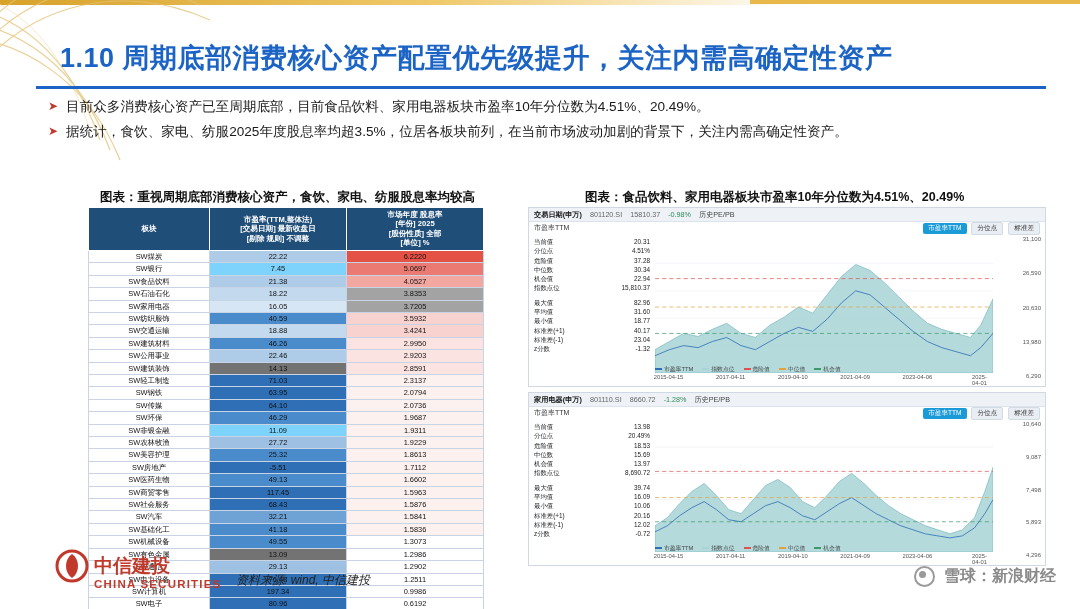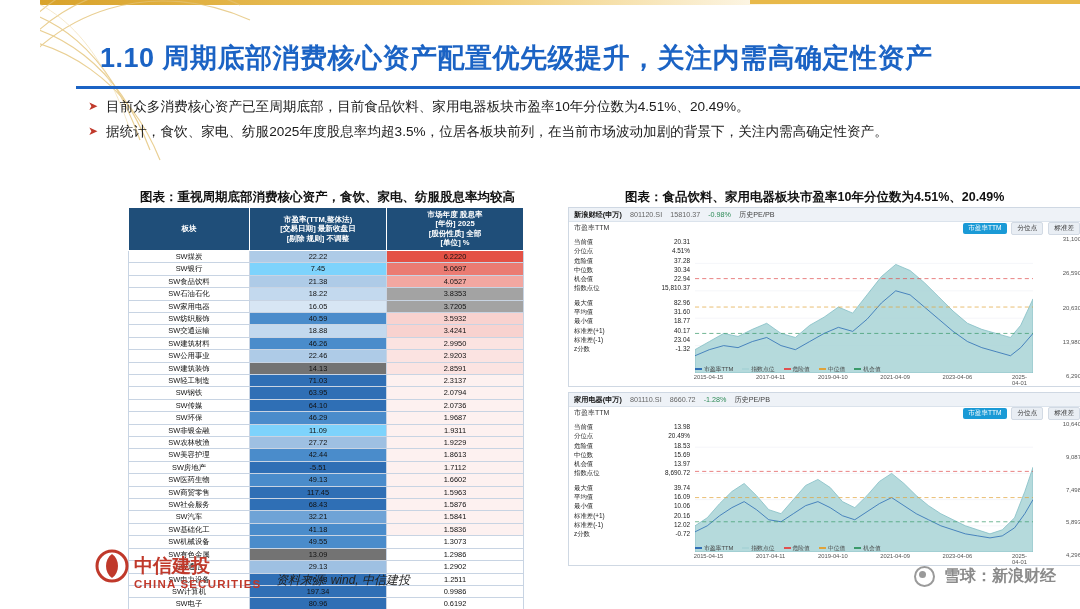--- a/index.html
+++ b/index.html
@@ -1,21 +1,21 @@
 <!DOCTYPE html>
 <html><head>
 <meta charset="utf-8">
 <style>
   html,body{margin:0;padding:0;}
   body{
     width:1080px;height:609px;overflow:hidden;
     font-family:"Liberation Sans","DejaVu Sans",sans-serif;
     background:#ffffff;position:relative;
   }
-  .slide{position:absolute;inset:0;background:#ffffff;overflow:hidden;margin-left:40px;}
+  .slide{position:absolute;inset:0;background:#ffffff;overflow:hidden;}
 
   
   .swirl{position:absolute;left:-40px;top:-40px;width:260px;height:230px;pointer-events:none;opacity:.9;}
   .topline{position:absolute;left:0;top:0;width:100%;height:5px;background:linear-gradient(90deg,#d8a22a,#efc96a 40%,#ffffff 75%);}
   .cornerbar{position:absolute;right:0;top:0;width:330px;height:4px;background:#e8b94a;}
 
   
   .title{
     position:absolute;left:60px;top:40px;width:990px;
     font-size:27px;font-weight:bold;color:#1b63c4;letter-spacing:.5px;
@@ -224,21 +224,21 @@
             <td class="b1">11.09</td>
             <td class="r1">1.9311</td>
           </tr>
           <tr>
             <td class="name">SW农林牧渔</td>
             <td class="b6">27.72</td>
             <td class="r1">1.9229</td>
           </tr>
           <tr>
             <td class="name">SW美容护理</td>
-            <td class="b8">42.44</td>
+            <td class="b8">25.32</td>
             <td class="r1">1.8613</td>
           </tr>
           <tr>
             <td class="name">SW房地产</td>
             <td class="b9 red">-5.51</td>
             <td class="r1">1.7112</td>
           </tr>
           <tr>
             <td class="name">SW医药生物</td>
             <td class="b8">49.13</td>
@@ -295,21 +295,21 @@
             <td class="r0">0.6192</td>
           </tr>
         </tbody>
     </table>
   </div>
 
   <div class="right-cap">图表：食品饮料、家用电器板块市盈率10年分位数为4.51%、20.49%</div>
 
   <div class="chartbox ch1">
     <div class="ch-head">
-      <span class="nm">新浪财经(申万)</span>
+      <span class="nm">交易日期(申万)</span>
       <span class="code">801120.SI</span>
       <span class="code">15810.37</span>
       <span class="dn">-0.98%</span>
       <span class="tag">历史PE/PB</span>
     </div>
     <div class="ch-sub">
       <span>市盈率TTM</span>
       <span>
         <span class="pill">市盈率TTM</span>
         <span class="pill gray">分位点</span>

